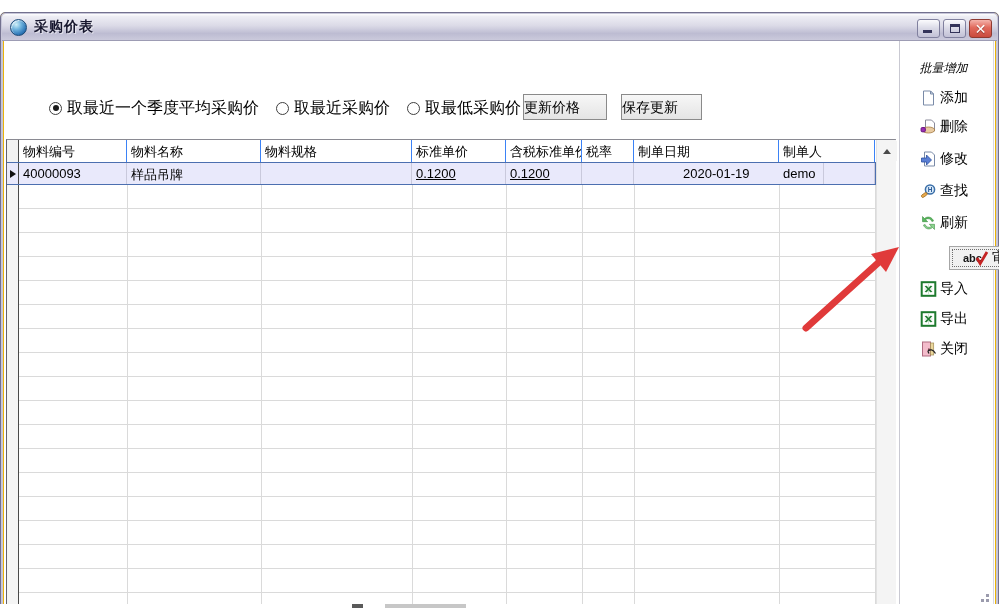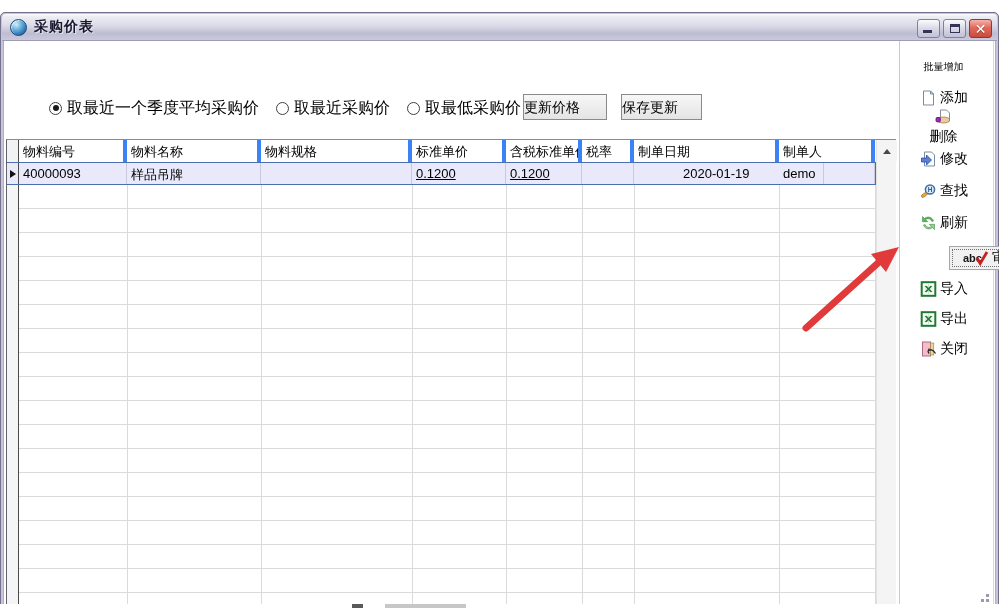--- a/index.html
+++ b/index.html
@@ -41,21 +41,21 @@
   .cmd-btn { position:absolute; top:53px; height:26px; font-size:14px; color:#000;
     background:linear-gradient(#F7F7F7,#E4E4E4); border:1px solid #8A8A8A; text-align:left; line-height:24px; }
   #btn-update { left:519px; width:84px; }
   #btn-save { left:617px; width:81px; }
 
   
   .grid { position:absolute; left:2px; top:98px; width:890px; height:503px;
     border-left:1px solid #62626A; border-top:1px solid #8A8A92; border-right:1px solid #9A9AA2;
     background:#fff; }
   .hcell { position:absolute; top:0; height:22px; font-size:13px; color:#000;
-    padding:3px 0 0 4px; border-right:4px solid #3b82f6; background:#fff; overflow:hidden; white-space:nowrap; }
+    padding:3px 0 0 4px; border-right:1px solid #3b82f6; background:#fff; overflow:hidden; white-space:nowrap; }
   .ind-head { position:absolute; left:0; top:0; width:12px; height:22px; background:#F2F2F2;
     border-right:1px solid #4A4A4A; }
   .data-row { position:absolute; left:0; top:22px; width:869px; height:23px;
     background:#E9E9FB; border-top:1px solid #4C6FB0; border-bottom:1px solid #4C6FB0; border-right:1px solid #4C6FB0; }
   .row-ind { position:absolute; left:0; top:0; width:12px; height:21px; border-right:1px solid #4A4A4A;
     display:flex; align-items:center; justify-content:center; }
   .tri-right { width:0; height:0; border-left:6px solid #101010; border-top:4px solid transparent; border-bottom:4px solid transparent; }
   .cell { position:absolute; top:0; height:21px; font-size:13px; color:#000;
     padding:3px 4px 0 4px; border-right:1px solid #C9C9DC; overflow:hidden; white-space:nowrap; }
   .cell.num { text-align:left;text-decoration:underline; }
@@ -68,21 +68,21 @@
   .vs-btn { position:absolute; left:0; width:20px; height:20px; background:#F4F4F4;
     display:flex; align-items:center; justify-content:center; }
   .vs-up { top:1px; } .vs-down { top:465px; }
   .arr-up { width:0; height:0; border-bottom:5px solid #4A4A4A; border-left:4px solid transparent; border-right:4px solid transparent; }
   .arr-down { width:0; height:0; border-top:5px solid #4A4A4A; border-left:4px solid transparent; border-right:4px solid transparent; }
 
   
   .sidebar { position:absolute; left:895px; top:0px; width:95px; height:573px; background:#fff;
     border-left:1px solid #C9C9D2; border-right:1px solid #D8D8E0; }
   .side-header { position:absolute; left:0; right:6px; top:19px; text-align:center;
-    font-size:10px; color:#000; }
+    font-size:12px; color:#000;font-style:italic; }
   .side-item { position:absolute; left:0; right:6px; height:20px; display:flex;
     align-items:center; justify-content:center; gap:3px; font-size:14px; color:#000; }
   .side-icon { display:inline-flex; width:18px; height:17px; align-items:center; justify-content:center; }
   .side-icon svg { width:17px; height:16px; }
   .side-item.audit-btn { left:5px; right:auto; width:85px; height:24px;
     border:1px solid #A6A6A6; background:#F1F1F1;
     outline:1px dotted #6E6E6E; outline-offset:-4px;margin-left:44px; }
   .side-item.audit-btn .side-icon { width:26px; }
   .side-item.audit-btn .side-icon svg { width:26px; height:16px; }
 
@@ -195,21 +195,21 @@
         <div id="side-items">
             <div class="side-item" style="top: 47px;">
               <span class="side-icon">
                 <svg viewBox="0 0 16 16">
                   <path d="M3 1h7l3 3v11H3z" fill="#fff" stroke="#7A8BA8"></path>
                   <path d="M10 1v3h3z" fill="#D8E4F2" stroke="#7A8BA8"></path>
                 </svg>
               </span>
               <span>添加</span>
             </div>
-            <div class="side-item" style="top: 76px; flex-direction: column;">
+            <div class="side-item" style="top: 76px;">
               <span class="side-icon">
                 <svg viewBox="0 0 16 16">
                   <path d="M5 1h6l3 3v8H5z" fill="#fff" stroke="#8A8A9A"></path>
                   <ellipse cx="8" cy="11" rx="6.2" ry="3" fill="#E9CBA2" stroke="#A57A40" stroke-width=".8"></ellipse>
                   <rect x="0.6" y="8.6" width="4.2" height="4.2" rx="1" fill="#9B2FB4" stroke="#66117E"></rect>
                 </svg>
               </span>
               <span>删除</span>
             </div>
             <div class="side-item" style="top: 108px;">

